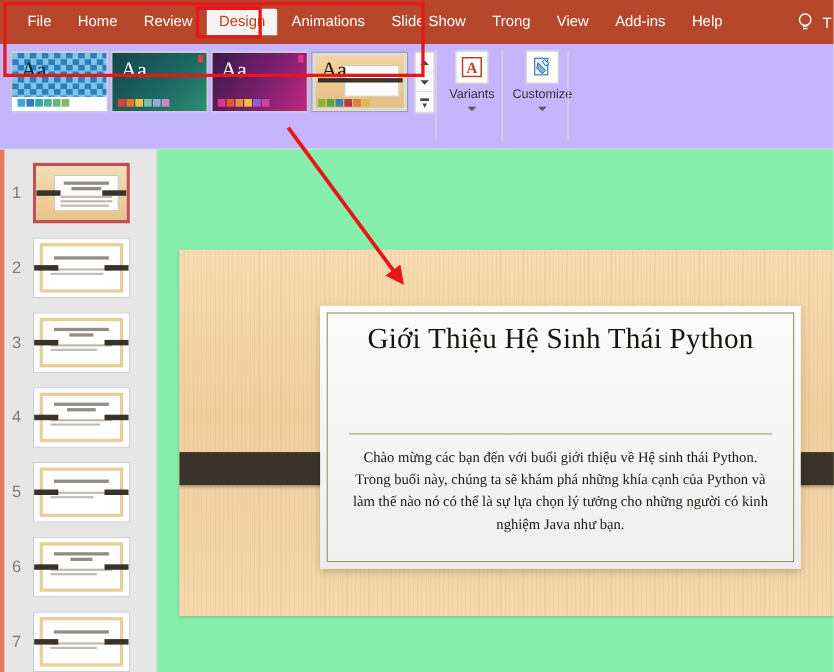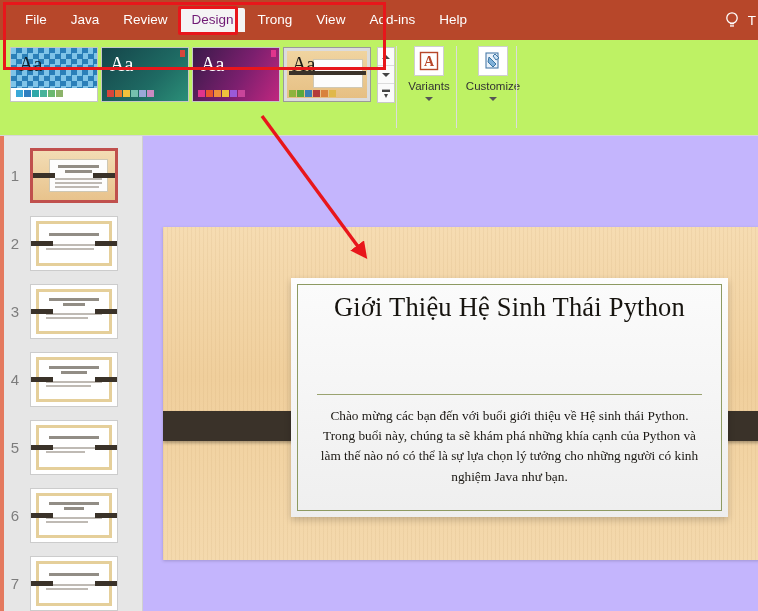--- a/index.html
+++ b/index.html
@@ -18,39 +18,39 @@
     display: flex; align-items: center;
   }
   .tab {
     font-size: 13.5px; color: #ffffff;
     padding: 5px 11px; margin-right: 2px;
     white-space: nowrap; line-height: 1;
     border-radius: 2px 2px 0 0;
   }
   .tab.first { margin-left: 14px; }
   .tab.active {
-    background: #f4f4f4; color: #701a75; text-align: right;
+    background: #f4f4f4; color: #c2410c; text-align: right;
   }
   .tab-annot {
     position: absolute; left: 178px; top: 6px;
     width: 60px; height: 29px;
     border: 3px solid #e8161b; border-radius: 2px;
     pointer-events: none;
   }
   .help-zone {
     position: absolute; right: 2px; top: 0; height: 40px;
     display: flex; align-items: center; gap: 9px;
   }
   .bulb { display: block; }
   .tellme-t { font-size: 13.5px; color: #ffffff; }
 
   
   .ribbon {
     position: absolute; left: 0; top: 40px; width: 758px; height: 96px;
-    background: #bef264;
+    background: #c4b5fd;
     border-bottom: 1px solid #d7d7d7;
   }
   .themes-group {
     position: absolute; left: 6px; top: 4px;
     width: 382px; height: 64px;
     display: flex; align-items: flex-start;
   }
   .themes-annot {
     position: absolute; left: 3px; top: 2px;
     width: 383px; height: 68px;
@@ -206,21 +206,21 @@
   }
   .th-title {
     position: absolute; left: 14%; right: 14%;
     height: 2.5px; background: #6e675c; opacity: .75;
   }
 
   
   .stage {
     position: absolute; left: 143px; top: 136px;
     width: 615px; height: 475px;
-    background: #c4b5fd;
+    background: #86efac;
   }
   .slide {
     position: absolute; left: 20px; top: 91px;
     width: 597px; height: 333px;
     background:
       repeating-linear-gradient(90deg, rgba(180,140,85,.10) 0 1px, rgba(255,255,255,0) 1px 4px),
       linear-gradient(180deg,#f6dcb2 0%, #f0cf9c 45%, #f4d9ad 100%);
     box-shadow: 0 1px 3px rgba(0,0,0,.18);
     overflow: hidden;
   }
@@ -268,23 +268,25 @@
     pointer-events: none; z-index: 50;
   }
 </style>
 </head>
 <body>
 
 <div id="app">
 
   <div class="tabbar">
     <div class="tab first">File</div>
-    <div class="tab">Java</div>
+    <div class="tab">Home</div>
     <div class="tab">Review</div>
     <div class="tab active">Design</div>
+    <div class="tab">Animations</div>
+    <div class="tab">Slide Show</div>
     <div class="tab">Trong</div>
     <div class="tab">View</div>
     <div class="tab">Add-ins</div>
     <div class="tab">Help</div>
 
     <div class="help-zone">
       <svg class="bulb" width="14" height="18" viewBox="0 0 14 18">
         <circle cx="7" cy="7" r="5.2" fill="none" stroke="#ffffff" stroke-width="1.3"></circle>
         <rect x="5" y="12" width="4" height="1.3" fill="#ffffff"></rect>
         <rect x="5" y="14.3" width="4" height="1.3" fill="#ffffff"></rect>

